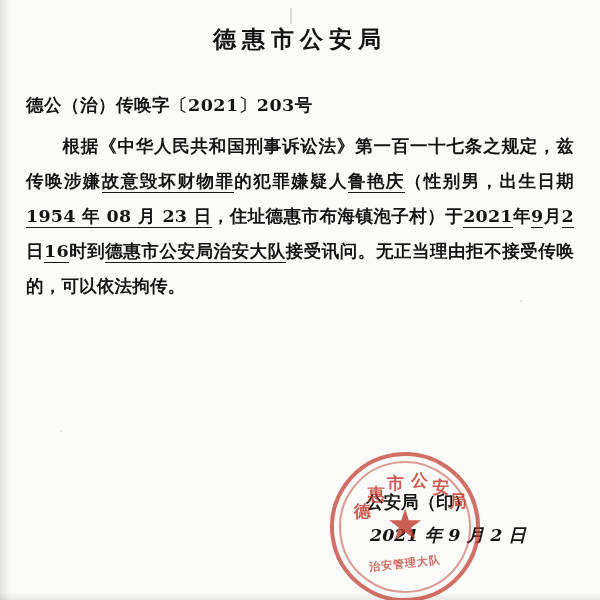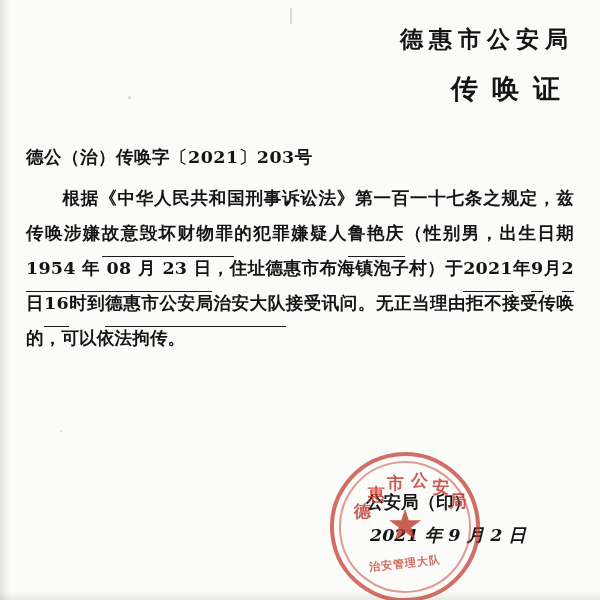--- a/index.html
+++ b/index.html
@@ -23,21 +23,21 @@
     padding: 14px 26px 0 26px;
   }
   
   .speck {
     position: absolute;
     background: #b9b9b4;
     border-radius: 50%;
     opacity: .55;
   }
   .header {
-    text-align: right;
+    text-align: center;
   }
   .org-title {
     font-size: 23px;
     font-weight: bold;
     letter-spacing: 6px;
     margin: 10px 0 0 0;
     font-family: "DejaVu Serif", serif;
   }
   .doc-title {
     font-size: 27px;
@@ -66,21 +66,21 @@
     line-height: 2.0;
     text-align: justify;
     letter-spacing: .2px;
   }
   .indent {
     display: inline-block;
     width: 36px;
   }
   .u {
     border-bottom: 1.6px solid #1a1a1a;
-    padding-bottom: 13px;
+    padding-bottom: 1px;
   }
   .footer {
     position: absolute;
     right: 74px;
     bottom: 48px;
     text-align: left;
     font-size: 17.5px;
     font-weight: bold;
     line-height: 1.9;
   }
@@ -179,21 +179,20 @@
   <div class="bottom-shadow"></div>
 
   <div class="speck" style="left:290px;top:8px;width:2px;height:16px;border-radius:1px;"></div>
   <div class="speck" style="left:128px;top:96px;width:3px;height:3px;"></div>
   <div class="speck" style="left:152px;top:148px;width:2px;height:2px;"></div>
   <div class="speck" style="left:60px;top:430px;width:2px;height:2px;"></div>
   <div class="speck" style="left:520px;top:300px;width:2px;height:2px;"></div>
 
   <div class="header">
     <div class="org-title">德惠市公安局</div>
-    <div class="doc-title">传唤证</div>
   </div>
 
   <div class="doc-number">德公（治）传唤字〔2021〕203号</div>
 
   <div class="body-text">
     <span class="indent"></span><span>根据《中华人民共和国刑事诉讼法》第一百一十七条之规定，兹传唤涉嫌</span><span class="u">故意毁坏财物罪</span><span>的犯罪嫌疑人</span><span class="u">鲁艳庆</span><span>（性别男，出生日期</span><span class="u">1954 年 08 月 23 日</span><span>，住址德惠市布海镇泡子村）于</span><span class="u">2021</span><span>年</span><span class="u">9</span><span>月</span><span class="u">2</span><span>日</span><span class="u">16</span><span>时到</span><span class="u">德惠市公安局治安大队</span><span>接受讯问。无正当理由拒不接受传唤的，可以依法拘传。</span>
   </div>
 
   <div class="footer">
     <div class="line1">公安局（印）</div>

